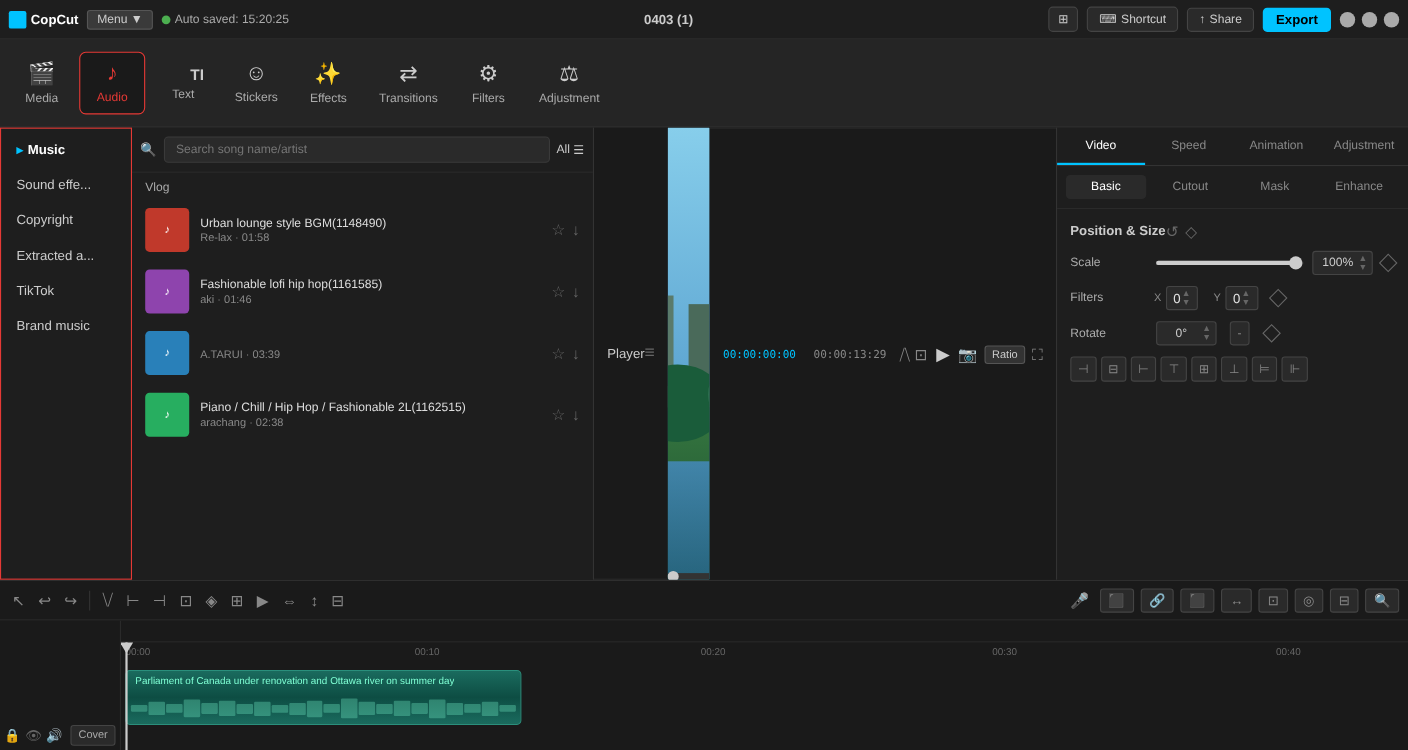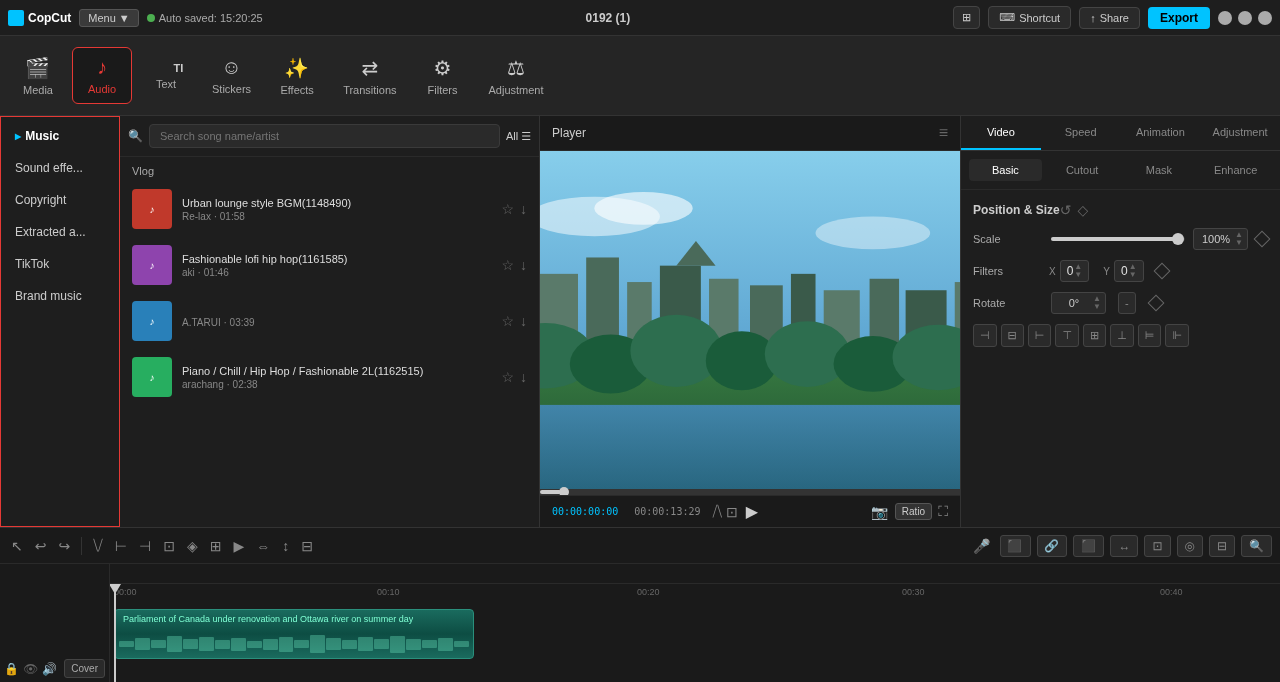--- a/index.html
+++ b/index.html
@@ -51,21 +51,21 @@
     .song-list { overflow-y: auto; flex: 1; }
     .song-item { display: flex; align-items: center; padding: 8px 12px; gap: 10px; cursor: pointer; }
     .song-thumb { width: 40px; height: 40px; border-radius: 4px; background: #c0392b; display: flex; align-items: center; justify-content: center; font-size: 10px; color: #fff; flex-shrink: 0; }
     .song-info { flex: 1; }
     .song-title { font-size: 11px; color: #ddd; }
     .song-artist { font-size: 10px; color: #888; margin-top: 2px; }
     .song-actions { display: flex; gap: 6px; align-items: center; }
     .song-action-btn { background: none; border: none; color: #666; cursor: pointer; font-size: 14px; }
 
     
-    .player-panel { flex: 1; background: #1a1a1a; display: flex; flex-direction: column; }
+    .player-panel { flex: 1; background: #1a1a1a; display: flex; }
     .player-header { display: flex; align-items: center; justify-content: space-between; padding: 8px 12px; border-bottom: 1px solid #2a2a2a; }
     .player-title { color: #ccc; font-size: 12px; }
     .player-menu { background: none; border: none; color: #666; cursor: pointer; font-size: 16px; }
     .player-video { flex: 1; background: #000; display: flex; align-items: center; justify-content: center; position: relative; overflow: hidden; }
     .video-placeholder { width: 100%; height: 100%; background: linear-gradient(180deg, #87ceeb 0%, #5ba3d0 40%, #2d6e4f 70%, #1a3d2b 100%); position: relative; }
     .player-controls { display: flex; align-items: center; padding: 6px 12px; gap: 8px; border-top: 1px solid #2a2a2a; }
     .time-display { color: #00c3ff; font-size: 10px; font-family: monospace; }
     .time-total { color: #888; font-size: 10px; font-family: monospace; }
     .control-icons { display: flex; gap: 4px; align-items: center; margin-left: 4px; }
     .ctrl-btn { background: none; border: none; color: #888; cursor: pointer; font-size: 14px; }
@@ -143,21 +143,21 @@
     <span>CopCut</span>
   </div>
   <button class="menu-btn">
     <span>Menu</span>
     <span>▼</span>
   </button>
   <div class="auto-saved">
     <span class="auto-saved-dot"></span>
     <span>Auto saved: 15:20:25</span>
   </div>
-  <div class="project-id">0192 (1)</div>
+  <div class="project-id">0403 (1)</div>
   <div class="top-right">
     <button class="icon-btn">⊞</button>
     <button class="shortcut-btn">
       <span>⌨</span>
       <span>Shortcut</span>
     </button>
     <button class="share-btn">
       <span>↑</span>
       <span>Share</span>
     </button>
@@ -175,21 +175,21 @@
 <div class="toolbar">
   <div class="tool-item">
     <span class="tool-icon">🎬</span>
     <span class="tool-label">Media</span>
   </div>
   <div class="tool-item active" style="border-color:#e53935;">
     <span class="tool-icon" style="color:#e53935;">♪</span>
     <span class="tool-label" style="color:#e53935;">Audio</span>
   </div>
   <div class="tool-item">
-    <span class="tool-icon" style="font-size:11px;font-weight:bold;margin-left:25px;">TI</span>
+    <span class="tool-icon" style="font-size:14px;font-weight:bold;margin-left:25px;">TI</span>
     <span class="tool-label">Text</span>
   </div>
   <div class="tool-item">
     <span class="tool-icon">☺</span>
     <span class="tool-label">Stickers</span>
   </div>
   <div class="tool-item">
     <span class="tool-icon">✨</span>
     <span class="tool-label">Effects</span>
   </div>

